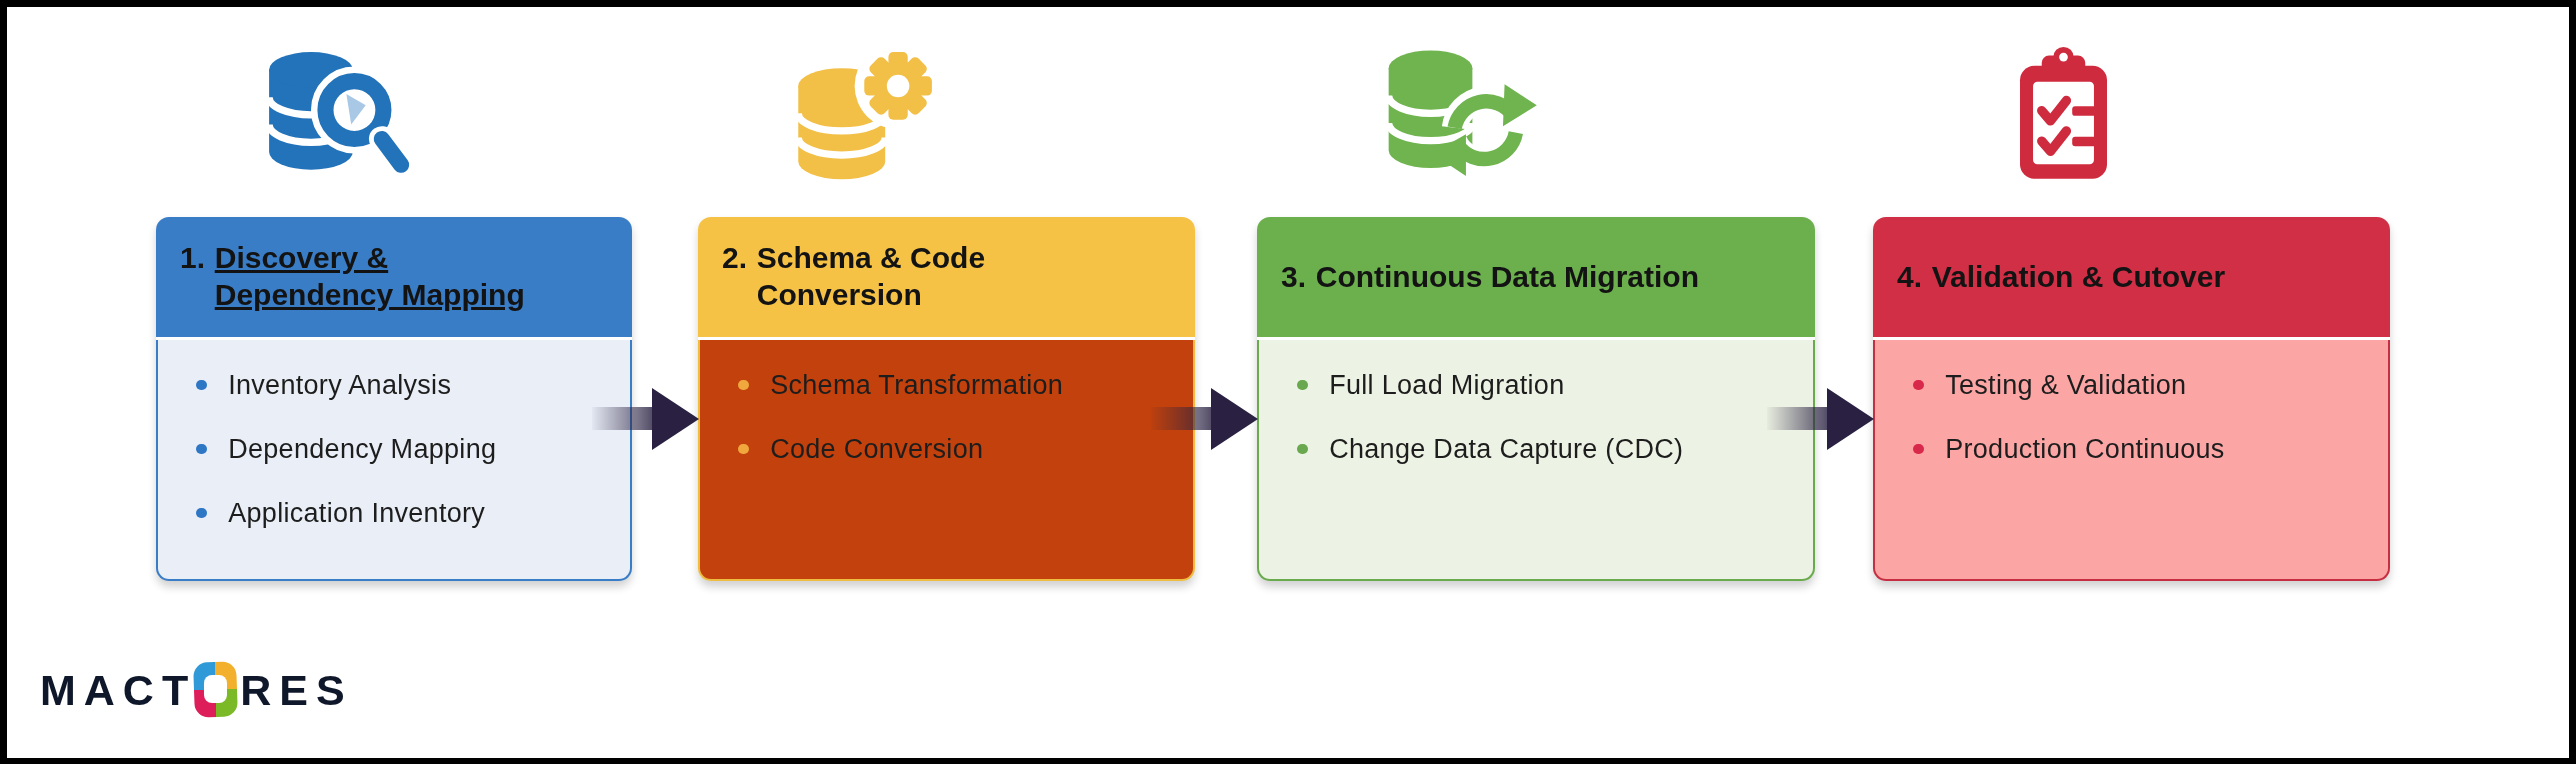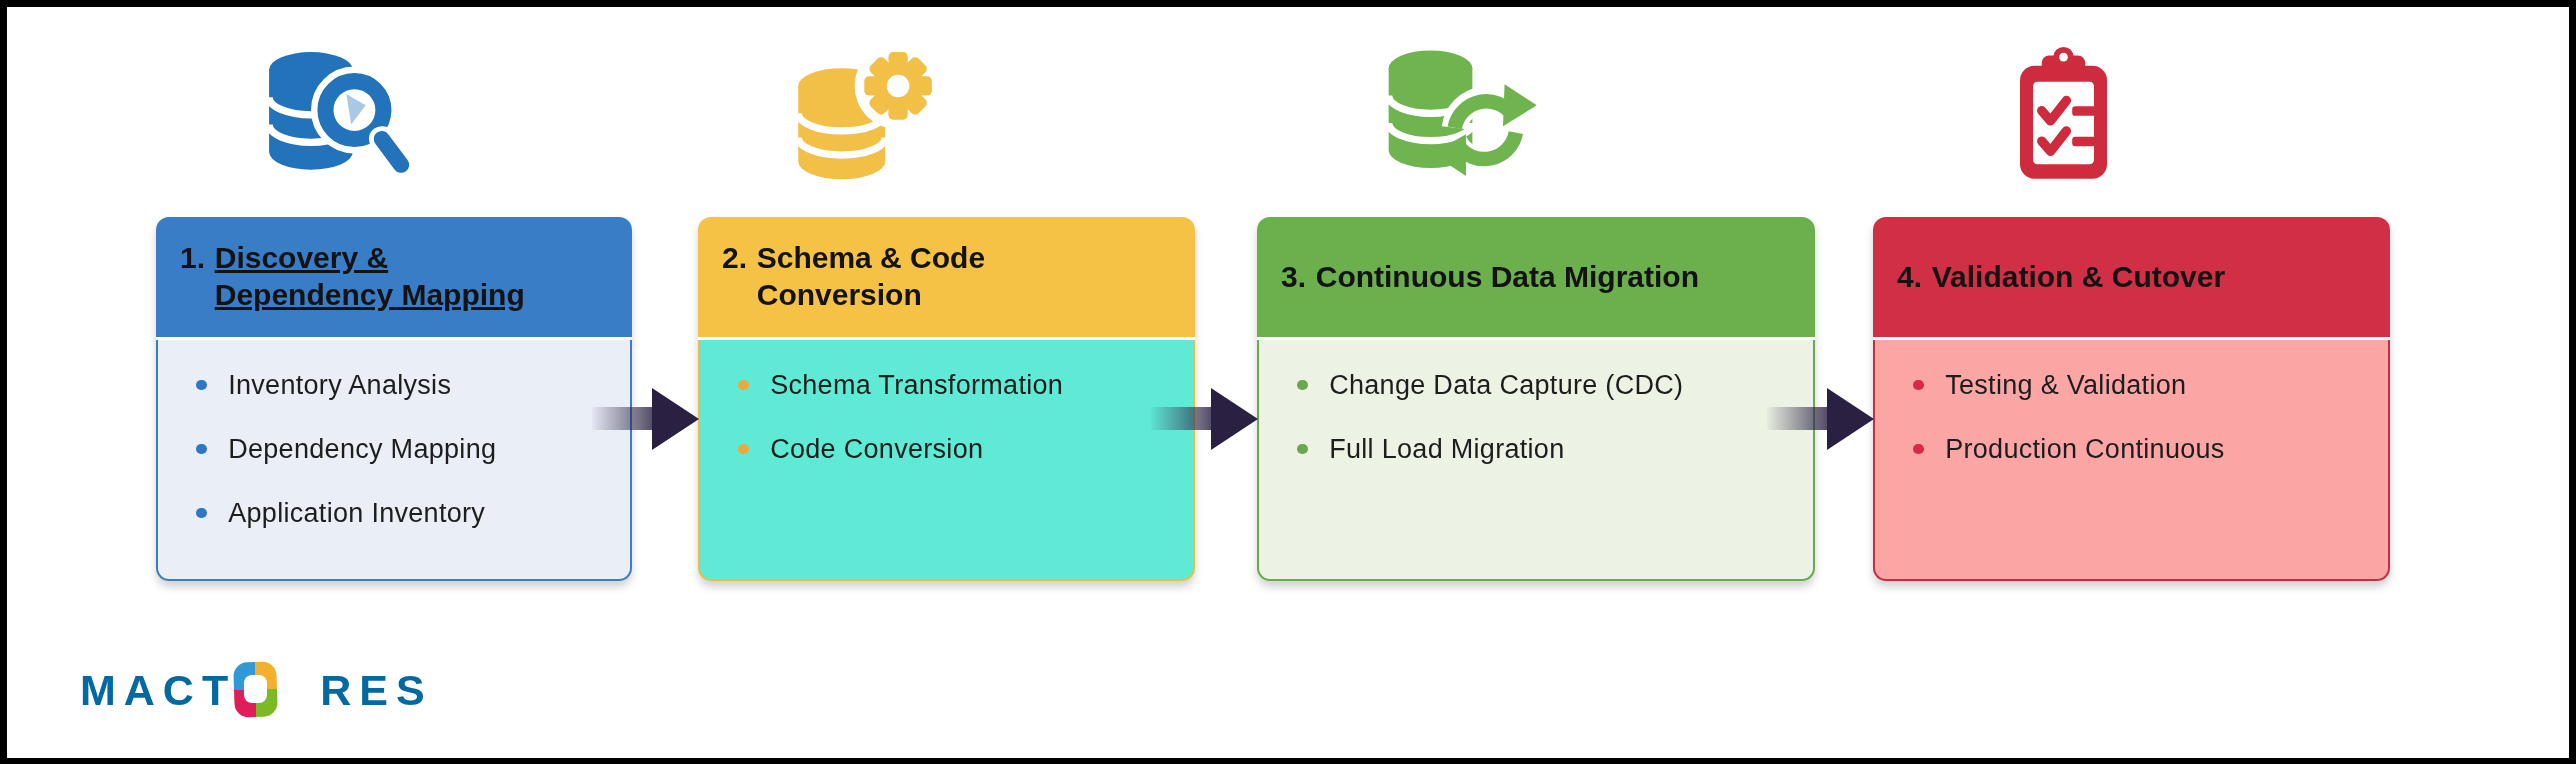--- a/index.html
+++ b/index.html
@@ -98,21 +98,21 @@
     color: #1d1d1d;
     letter-spacing: 0.3px;
   }
 
   
   .p1 .card-hdr { background: #3a7dc7; }
   .p1 .card-body { background: #e9eef7; border-color: #3a7dc7; }
   .p1 .dot { background: #2e77c5; }
 
   .p2 .card-hdr { background: #f5c246; }
-  .p2 .card-body { background: #5eead4; border-color: #eebc41; }
+  .p2 .card-body { background: #c2410c; border-color: #eebc41; }
   .p2 .dot { background: #f0a73d; }
 
   .p3 .card-hdr { background: #6cb04e; }
   .p3 .card-body { background: #edf3e4; border-color: #69aa4c; }
   .p3 .dot { background: #69a84e; }
 
   .p4 .card-hdr { background: #d02f45; }
   .p4 .card-body { background: #fca5a5; border-color: #c62e42; }
   .p4 .dot { background: #d8294a; }
 
@@ -147,24 +147,23 @@
     left: 40px;
     top: 661px;
     height: 56px;
     display: flex;
     align-items: center;
   }
   .logo-word {
     font-size: 43px;
     font-weight: 800;
     letter-spacing: 8px;
-    color: #0369a1;
+    color: #0f172a;
     line-height: 1;
     padding-top: 3.2px;
-    margin-left: 40px;
   }
   .logo-mark {
     position: relative;
     width: 43px;
     height: 55px;
     margin: 0 3.2px 0 -2.1px;
     border-radius: 14px;
     background: conic-gradient(
       #f2b02c 0deg 90deg,
       #7cb927 90deg 180deg,
@@ -289,25 +288,25 @@
     <div class="card">
       <header class="card-hdr">
         <div class="hdr-inner">
           <span class="hdr-num">3.</span>
           <span class="hdr-ttl">Continuous Data Migration</span>
         </div>
       </header>
       <div class="card-body">
         <div class="bullet">
           <span class="dot"></span>
+          <span class="bullet-label">Full Load Migration</span>
+        </div>
+        <div class="bullet">
+          <span class="dot"></span>
           <span class="bullet-label">Change Data Capture (CDC)</span>
-        </div>
-        <div class="bullet">
-          <span class="dot"></span>
-          <span class="bullet-label">Full Load Migration</span>
         </div>
       </div>
     </div>
   </section>
 
   <section class="phase p4">
     <div class="icon-wrap">
       <svg viewBox="0 0 100 100">
         <rect x="20" y="15" width="60" height="78" rx="10" fill="#cf2b3e"></rect>
         <rect x="29" y="26" width="42" height="57" rx="3" fill="#ffffff"></rect>

